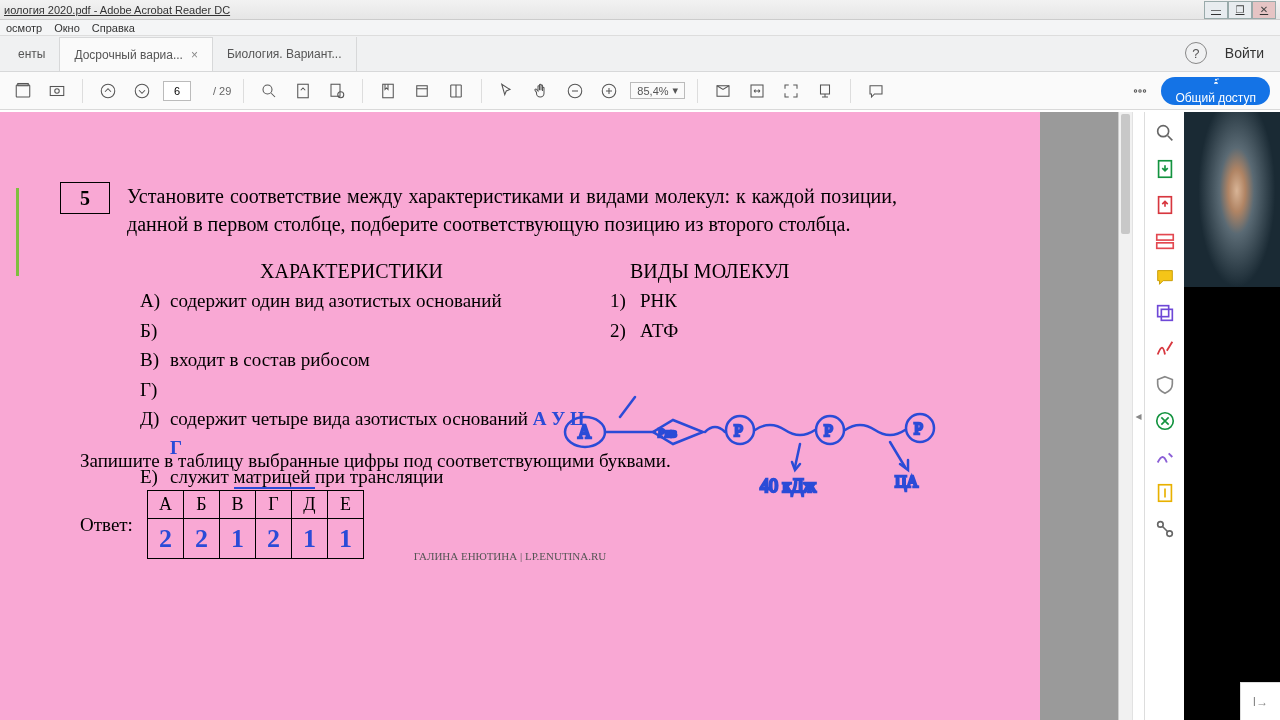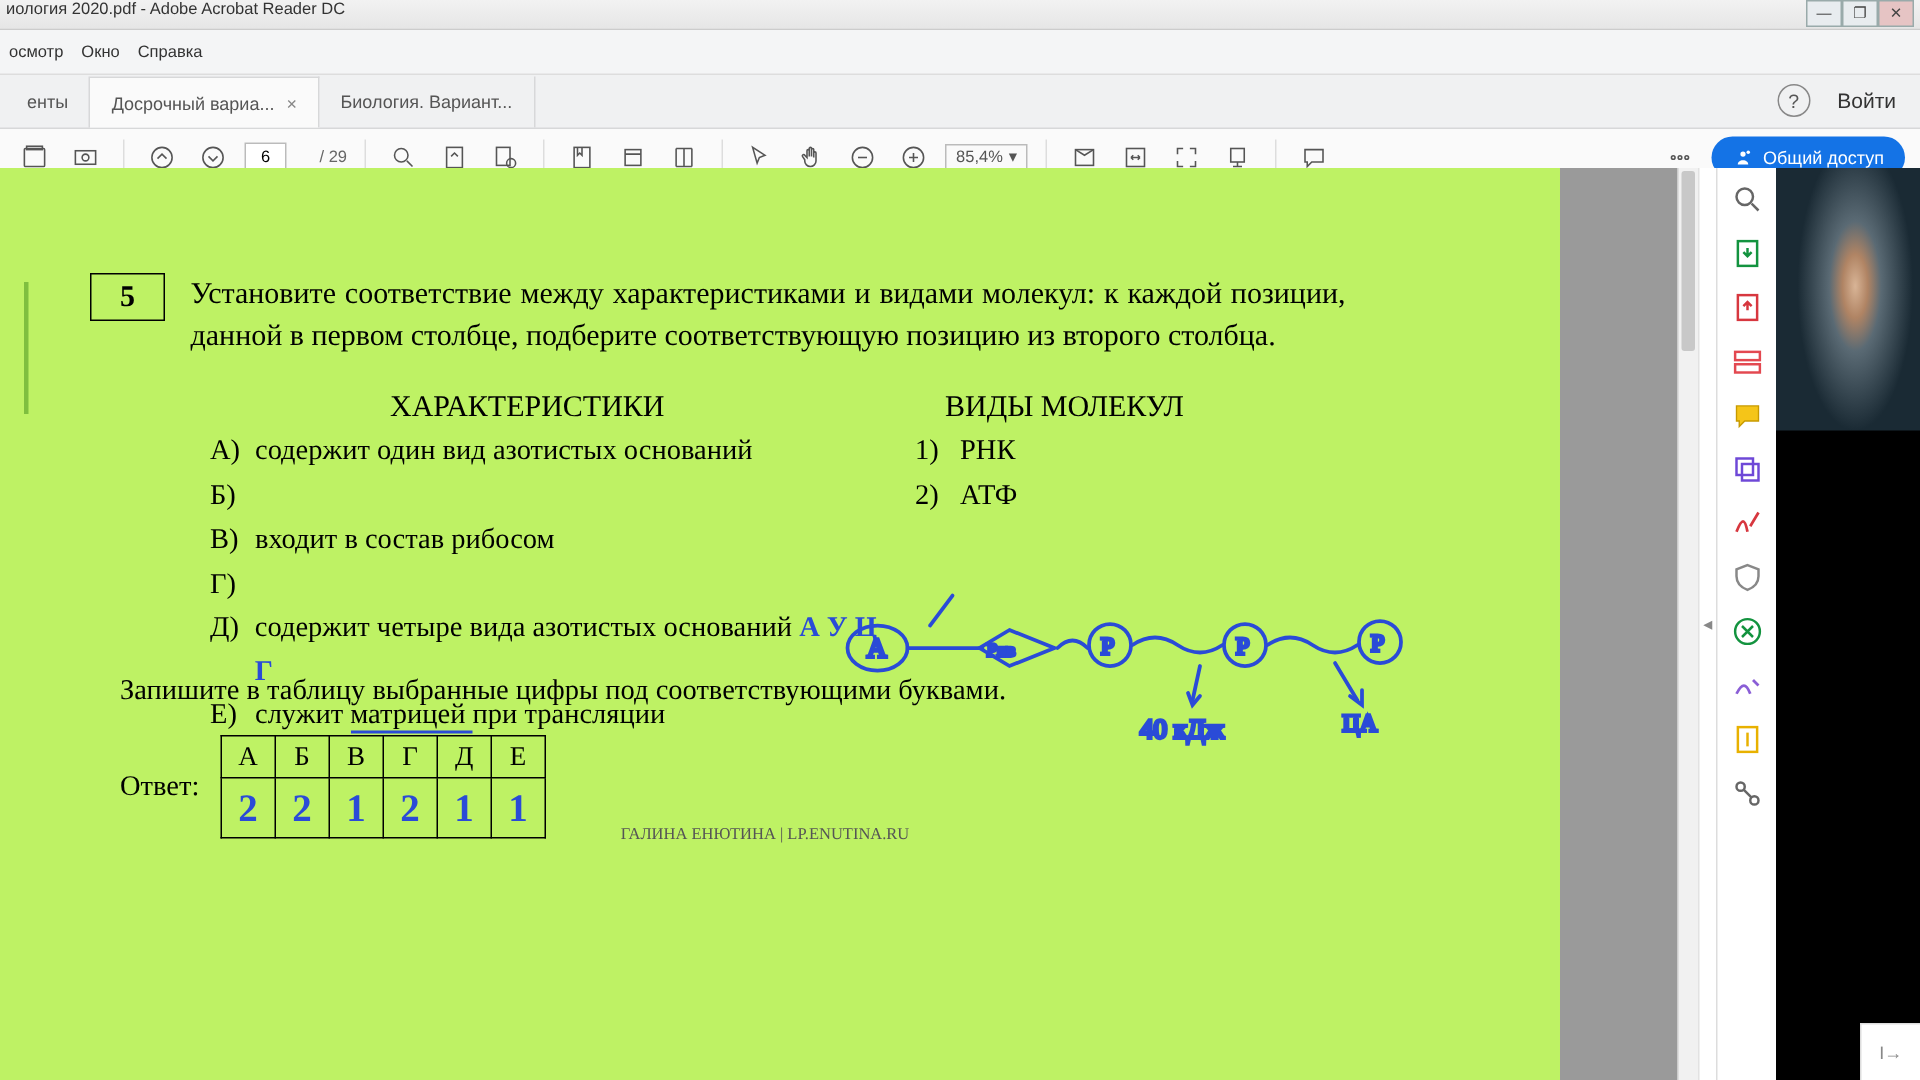--- a/index.html
+++ b/index.html
@@ -1,43 +1,43 @@
 <!DOCTYPE html>
 <html><head>
 <meta charset="utf-8">
 <style>
   * { box-sizing: border-box; margin: 0; padding: 0; }
   body { font-family: "Segoe UI", Arial, sans-serif; font-size: 12px; background: #fff; width: 1280px; height: 720px; overflow: hidden; position: relative; }
-  .titlebar { height: 20px; background: linear-gradient(#f2f2f2,#e6e6e6); display:flex; align-items:flex-start; padding:0 4px; color:#333; font-size:11px; border-bottom:1px solid #ccc;}
+  .titlebar { height: 20px; background: linear-gradient(#f2f2f2,#e6e6e6); display:flex; align-items:center; padding:0 4px; color:#333; font-size:11px; border-bottom:1px solid #ccc;text-decoration:underline;}
   .titlebar .title{flex:1;}
   .winbtns{display:flex; gap:0;}
   .winbtn{width:24px;height:18px;border:1px solid #9aa; background:#e8ecef; display:flex;align-items:center;justify-content:center; font-size:10px; color:#444;}
   .winbtn.close{background:#e6c4c4;}
-  .menubar{height:30px; background:#f4f5f6; border-bottom:1px solid #ddd; display:flex; align-items:center; gap:12px; padding:0 6px; font-size:11px; color:#333;}
+  .menubar{height:16px; background:#f4f5f6; border-bottom:1px solid #ddd; display:flex; align-items:center; gap:12px; padding:0 6px; font-size:11px; color:#333;}
   .tabbar{height:36px; background:#f0f1f2; border-bottom:1px solid #d7d8d9; display:flex; align-items:flex-end; padding-left:4px;}
   .doctab{height:34px; display:flex; align-items:center; padding:0 14px; font-size:12px; color:#555; border-right:1px solid #d7d8d9; position:relative; background:transparent;text-align:center;}
   .doctab.active{background:#fafafa; border-top:1px solid #d7d8d9;}
   .doctab .x{margin-left:8px; color:#888; font-size:12px;}
   .tabspacer{flex:1;}
   .tabright{display:flex; align-items:center; gap:18px; padding:0 16px; height:36px;}
   .qmark{width:22px;height:22px;border:1.6px solid #888;border-radius:50%;display:flex;align-items:center;justify-content:center;color:#555;font-size:13px;}
   .login{font-size:14px; color:#333;}
   .toolbar{height:38px; background:#fafafa; border-bottom:1px solid #d9d9d9; display:flex; align-items:center; padding:0 10px; gap:8px; color:#555;}
   .tbtn{width:26px;height:26px;display:flex;align-items:center;justify-content:center;color:#555;}
   .tbtn svg{width:18px;height:18px;stroke:#555;stroke-width:1.4;fill:none;}
   .sep{width:1px;height:24px;background:#ddd;margin:0 4px;}
   .pageinput{width:28px;height:20px;border:1px solid #bbb;text-align:center;font-size:11px;}
   .pagect{font-size:11px;color:#666;margin-left:14px;}
   .zoom{font-size:11px;color:#555; display:flex;gap:4px;}
   .zoom .dd{border:1px solid #bbb; padding:1px 6px; display:flex;align-items:center;gap:4px;}
   .tspacer{flex:1;}
-  .sharebtn{background:#1473e6;color:#fff;border-radius:16px;height:28px;padding:0 14px;display:flex;align-items:center;gap:6px;font-size:12px;}
+  .sharebtn{background:#1473e6;color:#fff;border-radius:16px;height:28px;padding:0 14px;display:flex;align-items:center;gap:6px;font-size:12px;flex-direction:column;}
   .sharebtn svg{width:14px;height:14px;fill:#fff;}
   .main{position:absolute; top:112px; left:0; right:0; bottom:0; display:flex;}
-  .docwrap{flex:0 0 1040px; height:100%; overflow:hidden; position:relative; background:#bef264;}
+  .docwrap{flex:0 0 1040px; height:100%; overflow:hidden; position:relative; background:#f9a8d4;}
   .page{position:absolute; left:0; top:0; width:1040px; padding:70px 60px 0 60px; font-family:"Times New Roman",serif; color:#000;}
   .qnum{border:1.5px solid #000; width:50px; height:32px; display:inline-flex; align-items:center; justify-content:center; font-size:20px; font-weight:bold; vertical-align:top;}
   .greenbar{position:absolute; left:16px; top:76px; width:3px; height:88px; background:#7fbf3f;}
   .qtext{display:inline-block; vertical-align:top; margin-left:14px; width:770px; font-size:20px; line-height:1.4; text-align:justify;}
   .lists{margin-top:18px; font-size:19px; position:relative; line-height:1.5;}
   .h1,.h2{font-size:20px;}
   .h1{position:absolute; left:200px; top:0;}
   .h2{position:absolute; left:570px; top:0;}
   .colA{position:absolute; left:80px; top:30px; width:460px;}
   .colB{position:absolute; left:550px; top:30px;}

